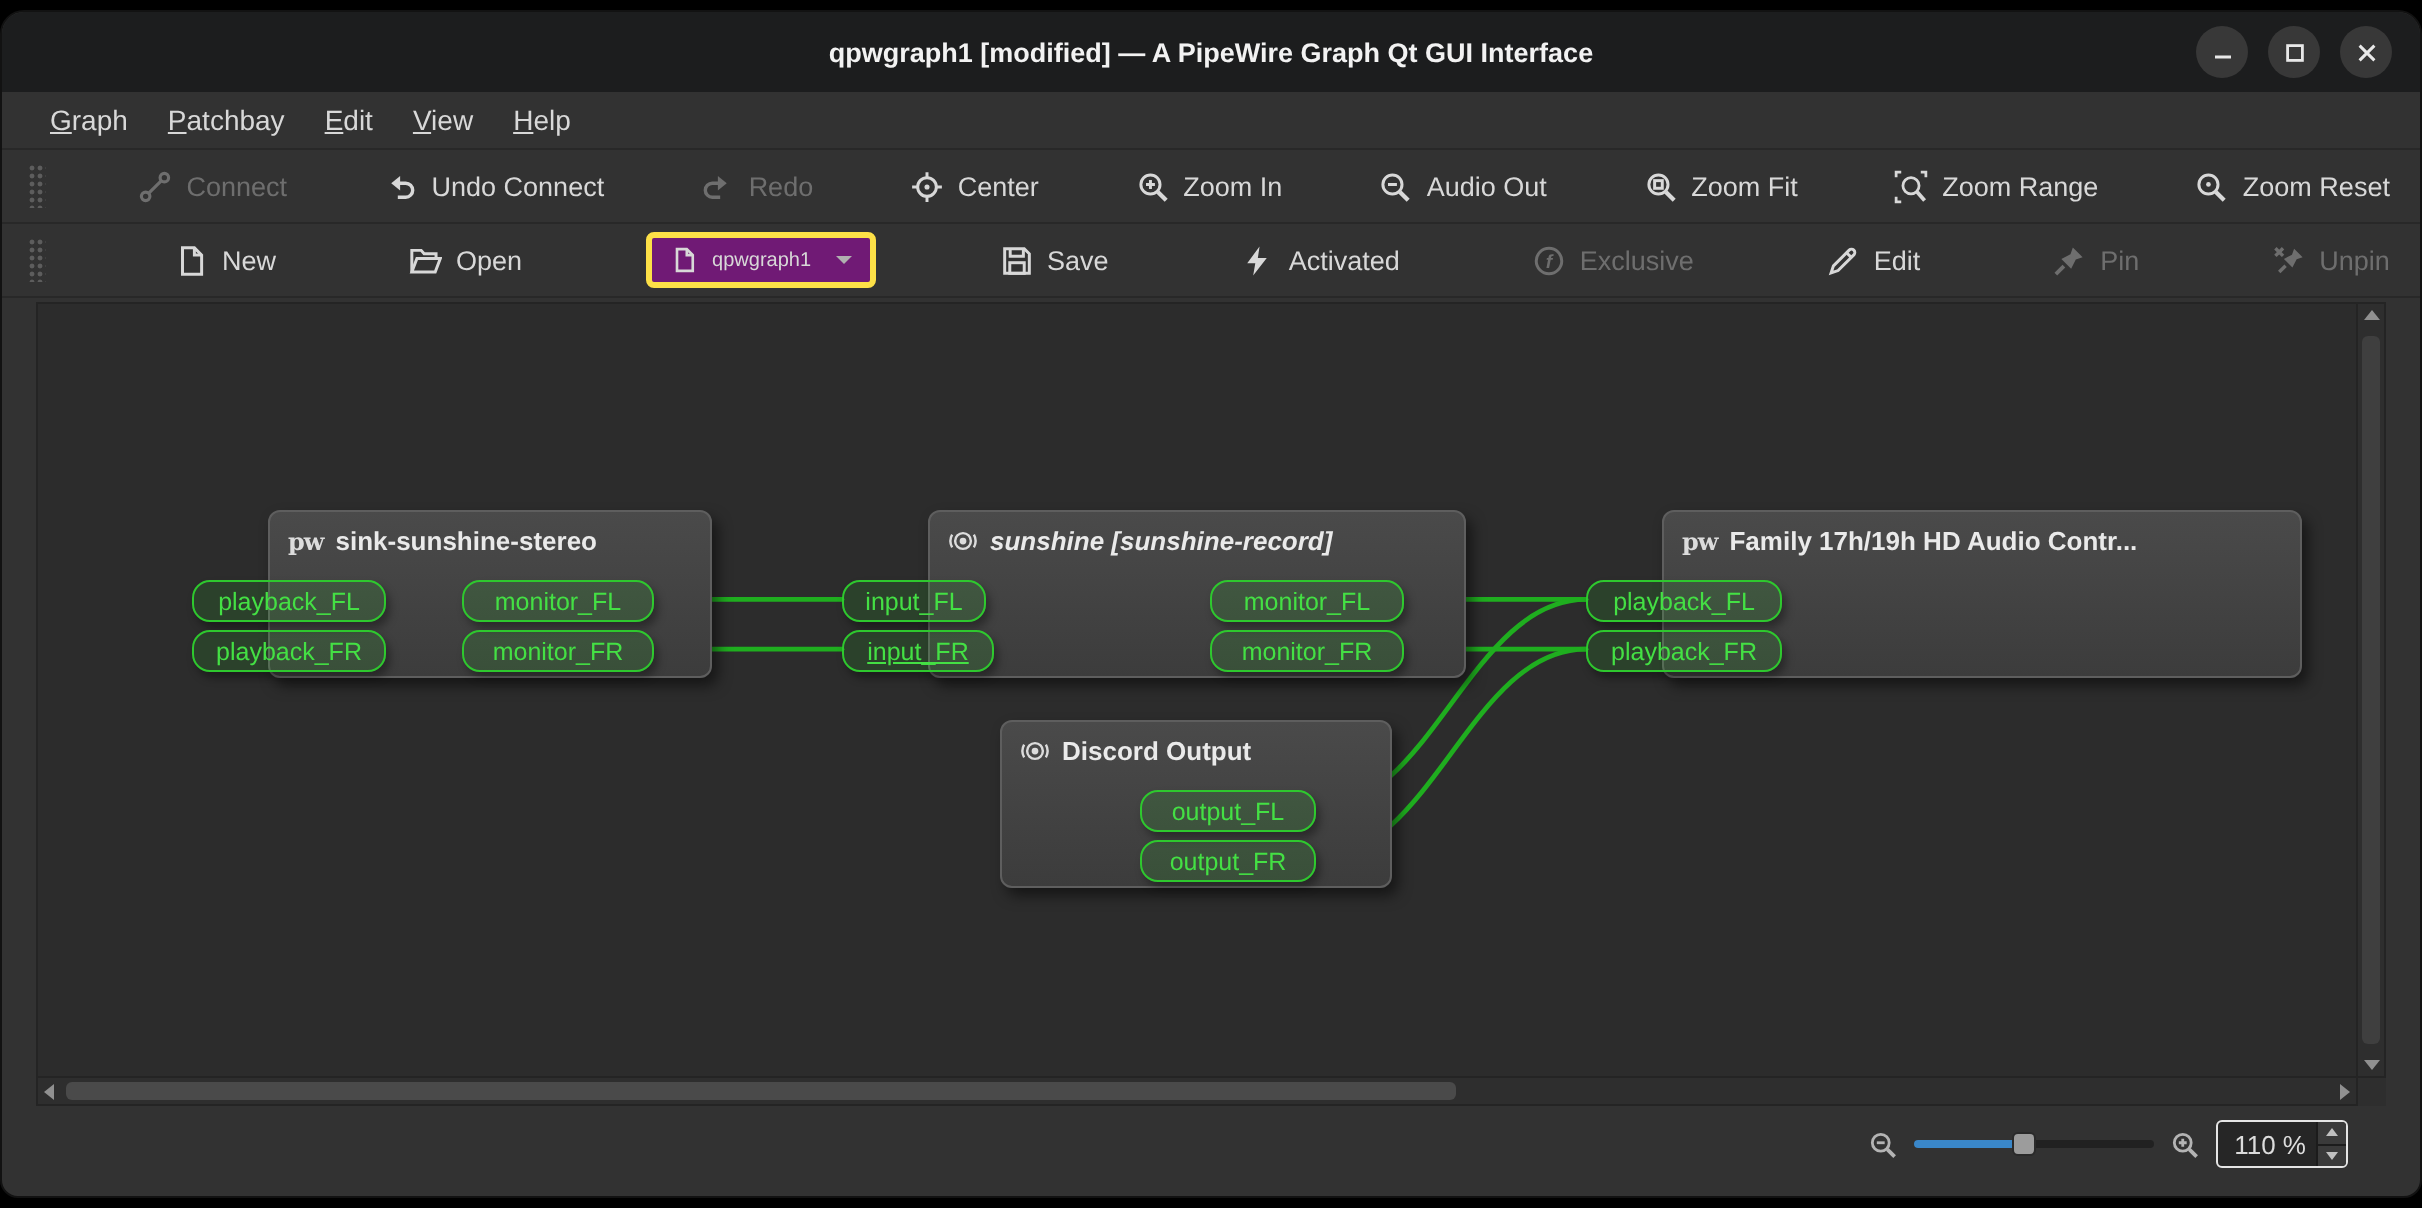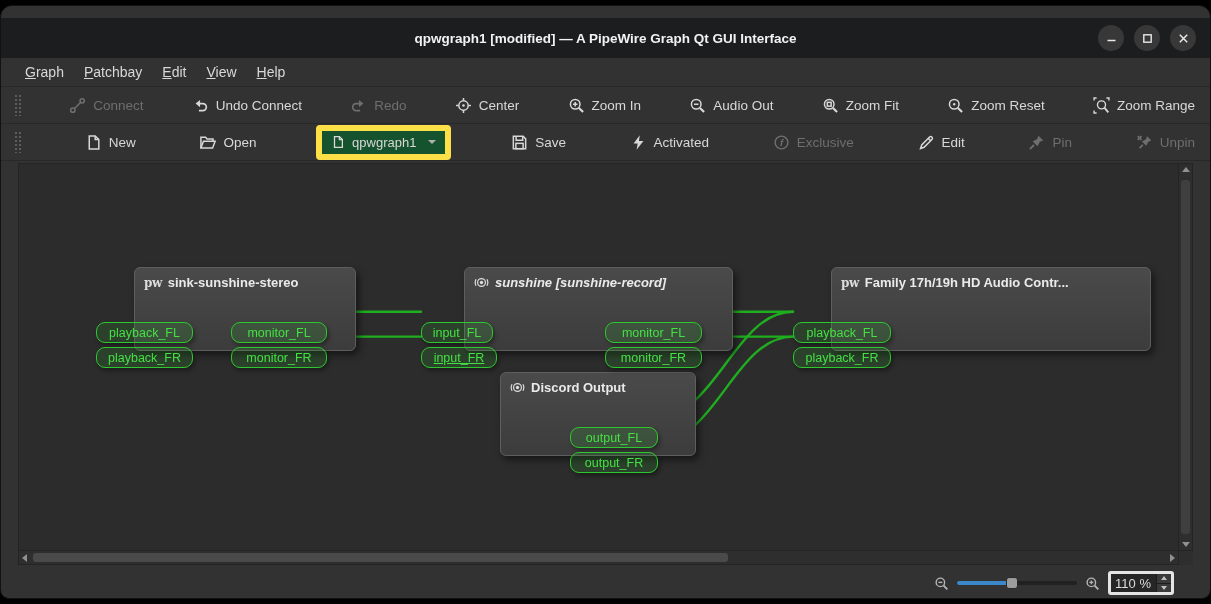--- a/index.html
+++ b/index.html
@@ -5,21 +5,21 @@
   * { box-sizing: border-box; margin: 0; padding: 0; }
   html,body { width:1211px; height:604px; }
   body { background:#000; font-family:"Liberation Sans", sans-serif; position:relative; overflow:hidden; }
 
   .window { position:absolute; top:5px; left:0; width:1211px; height:594px;
     background:#323232; border-radius:12px 12px 9px 9px; border:1px solid #121212;
     display:flex; flex-direction:column; overflow:hidden; }
 
   
   .titlebar { flex:0 0 40px; background:#1c1d1e; position:relative;
-    display:flex; align-items:center; justify-content:center;margin-top:12px; }
+    display:flex; align-items:center; justify-content:center; }
   .title { color:#f2f2f2; font-size:13.5px; font-weight:bold; }
   .winctrls { position:absolute; right:14px; top:7px; display:flex; gap:10px; }
   .winbtn { width:26px; height:26px; border-radius:50%; background:#383838;
     display:flex; align-items:center; justify-content:center; color:#e8e8e8; cursor:default; }
   .winbtn svg { width:11px; height:11px; }
 
   
   .menubar { flex:0 0 29px; background:#323232; display:flex; align-items:center;
     padding-left:14px; border-bottom:1px solid #282828; }
   .menu-item { display:inline-block; padding:4px 10px; color:#d8d8d8; font-size:14px; }
@@ -31,21 +31,21 @@
   .handle { width:9px; height:22px; margin:0 7px;
     background-image:radial-gradient(circle, #5d5d5d 1px, transparent 1.4px);
     background-size:4px 4px; }
   .tbtn { display:flex; align-items:center; gap:7px; padding:5px 9px; border-radius:4px;
     color:#d8d8d8; font-size:13.5px; background:none; border:none; font-family:inherit; }
   .tbtn.disabled { color:#6e6e6e; }
   .ticon { display:flex; }
   .ticon svg { width:17px; height:17px; }
 
   .combo { display:flex; align-items:center; gap:7px; padding:4px 9px; margin:0 5px;
-    border:6px solid #fde047; border-radius:4px; background:#14532d; color:#d8d8d8; font-size:13px; }
+    border:3px solid #fde047; border-radius:4px; background:#701a75; color:#d8d8d8; font-size:10px; }
   .combo .ticon svg { width:14px; height:14px; }
   .caret { width:0; height:0; border-left:4px solid transparent; border-right:4px solid transparent;
     border-top:4.5px solid #b0b0b0; margin-left:5px; }
 
   
   .content { flex:1; padding:2px 17px 0 17px; }
   .graph-area { display:grid; grid-template-columns:1fr 14px; grid-template-rows:388px 14px; }
   .canvas { position:relative; background:var(--canvas-bg,#2c2c2c); border:1px solid #242424; overflow:hidden; }
 
   .wires { position:absolute; left:0; top:0; width:100%; height:100%; }
@@ -58,21 +58,21 @@
     gap:6px; color:#eaeaea; font-size:13px; font-weight:bold; white-space:nowrap; overflow:hidden; }
   .pw-logo { font-size:12px; font-weight:bold; letter-spacing:-0.5px; color:#dcdcdc;
     font-family:"DejaVu Serif", serif; line-height:1; }
   .node-icon { display:flex; }
   .node-icon svg { width:15px; height:15px; color:#dcdcdc; }
 
   .port { position:absolute; height:21px; border:1.5px solid var(--port-border,#2ec82e);
     border-radius:9px; background:var(--port-fill,rgba(46,200,46,.14));
     color:var(--port-text,#44e044); font-size:12.5px;
     display:flex; align-items:center; justify-content:center;
-    box-shadow:2px 3px 4px rgba(0,0,0,.35);margin-top:20px; }
+    box-shadow:2px 3px 4px rgba(0,0,0,.35); }
 
   
   .v-scroll { background:#2e2e2e; border:1px solid #242424; border-left:none;
     display:flex; flex-direction:column; align-items:center; padding:3px 0; }
   .v-track { flex:1; width:100%; position:relative; }
   .v-handle { position:absolute; left:2px; right:2px; top:8px; bottom:8px; background:#3f3f3f; border-radius:3px; }
   .h-scroll { background:#2e2e2e; border:1px solid #242424; border-top:none;
     position:relative; display:flex; align-items:center; justify-content:space-between; padding:0 3px; }
   .h-handle { position:absolute; left:14px; width:60%; top:2px; bottom:2px; background:#4a4a4a; border-radius:3px; }
   .corner { background:#2e2e2e; }
@@ -85,21 +85,21 @@
   
   .statusbar { flex:0 0 44px; display:flex; align-items:center; justify-content:flex-end;
     gap:8px; padding:0 36px 8px 0; }
   .szoom { display:flex; color:#b4b4b4; }
   .szoom svg { width:15px; height:15px; }
   .slider { width:120px; height:14px; position:relative; display:flex; align-items:center; }
   .slider-track { width:100%; height:4px; background:#212121; border-radius:2px; overflow:hidden; }
   .slider-fill { height:100%; width:46%; background:var(--slider-fill,#3a87c9); }
   .slider-handle { position:absolute; left:calc(46% - 6px); top:1px; width:12px; height:12px;
     background:#9c9c9c; border:1px solid #2a2a2a; border-radius:3px; }
-  .spin { width:66px; height:24px; background:#262626; border:3px solid #e5e5e5; border-radius:3px;
+  .spin { width:66px; height:24px; background:#262626; border:1px solid #e5e5e5; border-radius:3px;
     display:flex; align-items:stretch; overflow:hidden; }
   .spin-value { flex:1; display:flex; align-items:center; justify-content:flex-end;
     color:#dcdcdc; font-size:13px; padding-right:5px; }
   .spin-btns { width:15px; display:flex; flex-direction:column; border-left:1px solid #1c1c1c; }
   .spin-btn { flex:1; background:#3a3a3a; display:flex; align-items:center; justify-content:center; }
   .spin-btn + .spin-btn { border-top:1px solid #1c1c1c; }
   .tri-up { width:0;height:0;border-left:3.5px solid transparent;border-right:3.5px solid transparent;border-bottom:4px solid #c0c0c0; }
   .tri-down { width:0;height:0;border-left:3.5px solid transparent;border-right:3.5px solid transparent;border-top:4px solid #c0c0c0; }
 </style>
 </head>
@@ -210,38 +210,38 @@
             <circle cx="6.8" cy="6.8" r="4.5"></circle>
             <path d="M10.3 10.3 L14.2 14.2" stroke-width="2"></path>
             <rect x="5" y="5" width="3.6" height="3.6"></rect>
           </svg>
       </span>
       <span>Zoom Fit</span>
     </button>
 
     <button class="tbtn">
       <span class="ticon">
-        <svg viewBox="0 0 16 16" stroke="currentColor" fill="none" stroke-width="1.4">
-            <circle cx="6.8" cy="6.8" r="4.5"></circle>
-            <path d="M10.3 10.3 L14.2 14.2" stroke-width="2"></path>
-            <circle cx="6.8" cy="6.8" r="1.1" fill="currentColor" stroke="none"></circle>
-          </svg>
-      </span>
-      <span>Zoom Reset</span>
-    </button>
-
-    <button class="tbtn">
-      <span class="ticon">
         <svg viewBox="0 0 16 16" stroke="currentColor" fill="none" stroke-width="1.3">
             <path d="M1 3.4 V1 H3.4 M12.6 1 H15 V3.4 M1 12.6 V15 H3.4"></path>
             <circle cx="8" cy="7.4" r="3.8"></circle>
             <path d="M10.9 10.3 L14.4 14.4" stroke-width="1.8"></path>
           </svg>
       </span>
       <span>Zoom Range</span>
+    </button>
+
+    <button class="tbtn">
+      <span class="ticon">
+        <svg viewBox="0 0 16 16" stroke="currentColor" fill="none" stroke-width="1.4">
+            <circle cx="6.8" cy="6.8" r="4.5"></circle>
+            <path d="M10.3 10.3 L14.2 14.2" stroke-width="2"></path>
+            <circle cx="6.8" cy="6.8" r="1.1" fill="currentColor" stroke="none"></circle>
+          </svg>
+      </span>
+      <span>Zoom Reset</span>
     </button>
   </div>
 
   <div class="toolbar">
     <div class="handle"></div>
 
     <button class="tbtn">
       <span class="ticon">
         <svg viewBox="0 0 16 16" stroke="currentColor" fill="none" stroke-width="1.4">
             <path d="M4 1.8 H9.6 L13 5.2 V14.2 H4 Z"></path>

